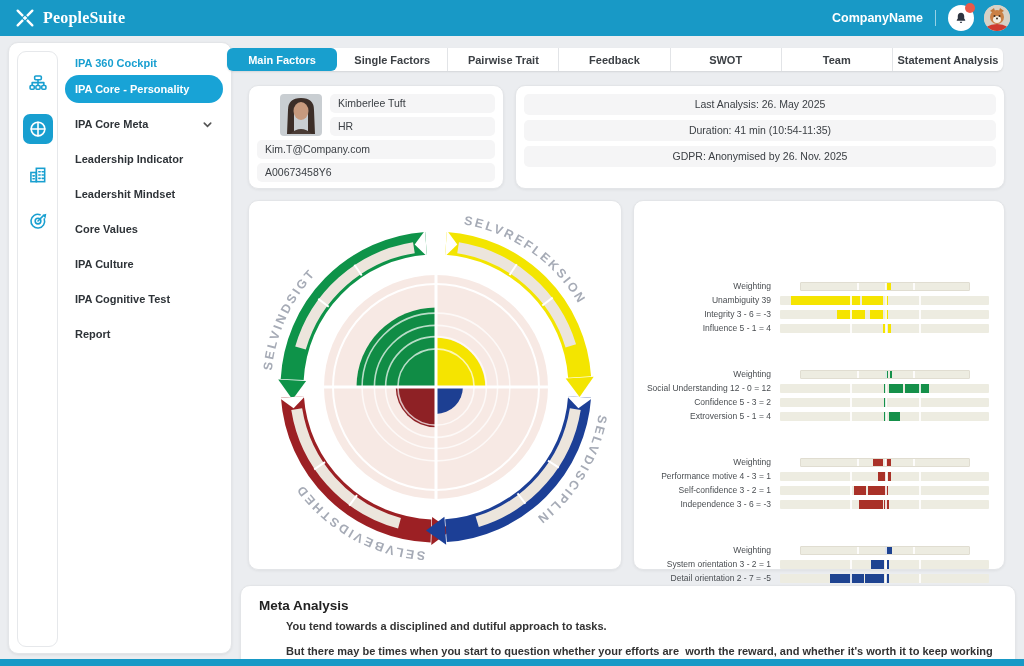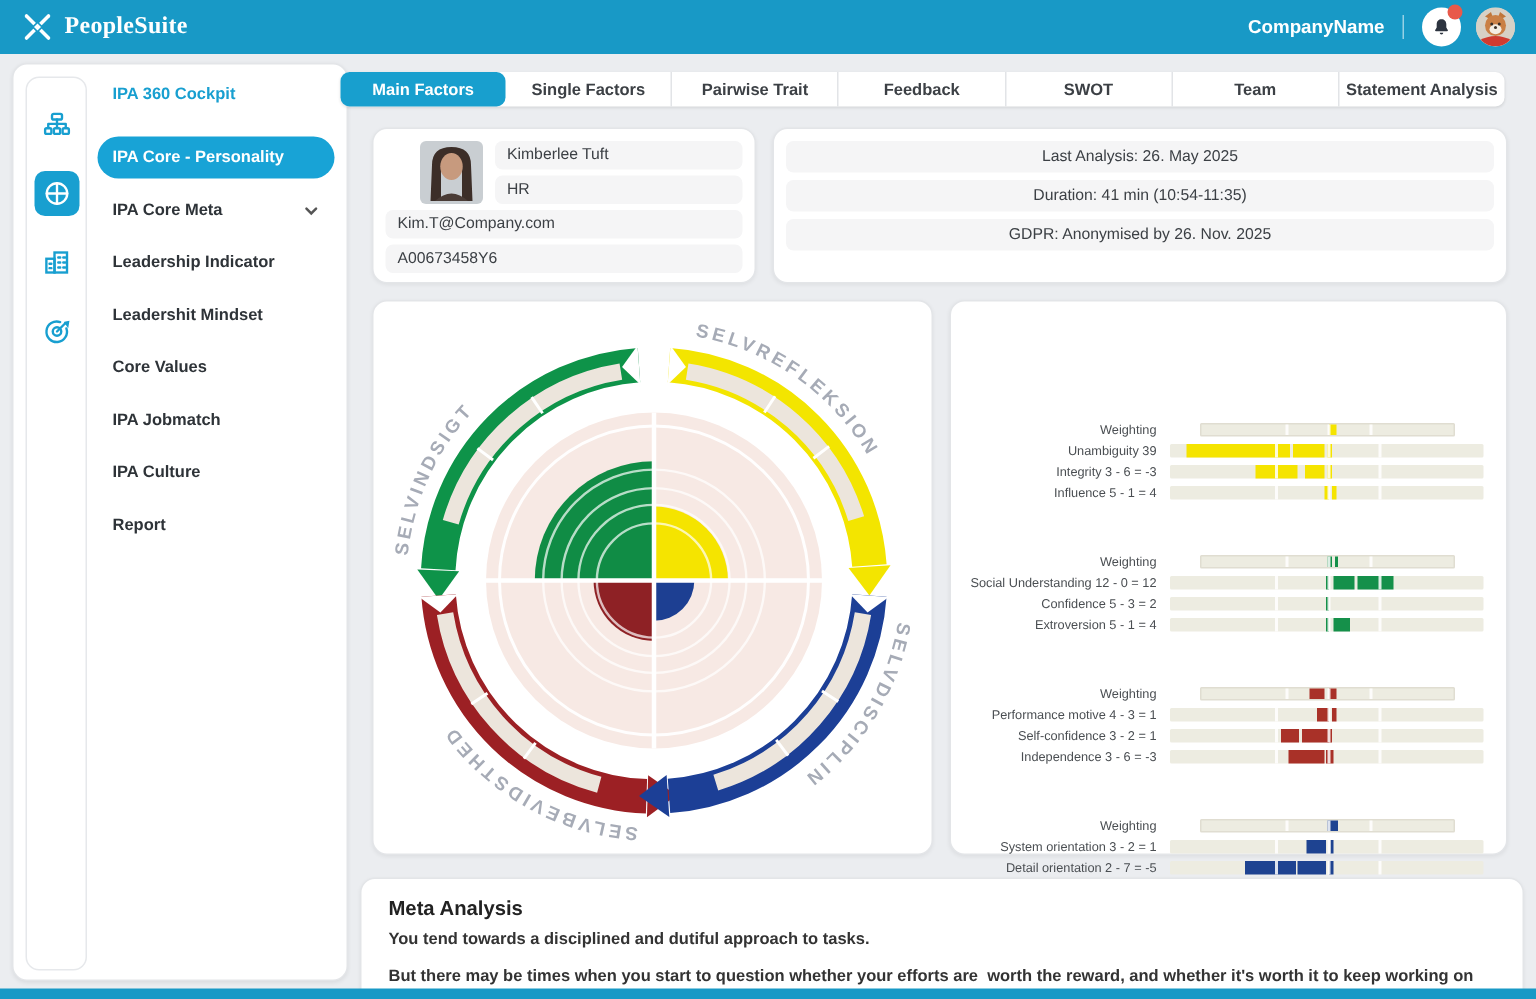--- a/index.html
+++ b/index.html
@@ -19,21 +19,21 @@
 
   
   #sidebar { position:absolute; left:8px; top:42px; width:224px; height:612px; background:#fff; border:1px solid #e3e5e8; border-radius:10px; box-shadow:0 1px 3px rgba(0,0,0,.07); }
   #rail { position:absolute; left:8px; top:8px; width:41px; height:596px; border:1px solid #e6e8eb; border-radius:9px; display:flex; flex-direction:column; align-items:center; padding-top:16px; gap:16px; }
   .rail-btn { width:30px; height:30px; display:flex; align-items:center; justify-content:center; border-radius:7px; cursor:pointer; color:#189fd0; }
   .rail-btn.active { background:#189fd0; color:#fff; }
   .rail-btn svg { display:block; }
   #nav { position:absolute; left:56px; top:10px; right:8px; }
   #nav-title { color:#189fd0; font-size:11px; font-weight:bold; padding:4px 10px 6px; }
   .nav-item { font-size:11px; color:#2e3338; font-weight:bold; padding:8px 10px; border-radius:14px; margin-bottom:7px; display:flex; align-items:center; cursor:pointer; }
-  .nav-item.active { background:#18a3d6; color:#fff;margin-top:16px; }
+  .nav-item.active { background:#18a3d6; color:#fff; }
   .nav-item .chev { margin-left:auto; color:#555; display:flex; }
 
   
   #tabbar { position:absolute; left:227px; top:48px; width:776px; height:23px; background:#fff; border-radius:6px; box-shadow:0 1px 2px rgba(0,0,0,.1); display:flex; }
   .tab { flex:1; font-size:11px; color:#3c4045; font-weight:bold; display:flex; align-items:center; justify-content:center; border-right:1px solid #e2e4e7; cursor:pointer; }
   .tab:last-child { border-right:none; }
   .tab.active { background:#189fce; color:#fff; border-radius:6px; border-right:none; }
 
   
   .card { position:absolute; background:#fff; border:1px solid #e3e5e8; border-radius:10px; box-shadow:0 1px 3px rgba(0,0,0,.06); }
@@ -57,21 +57,21 @@
   .bar-label { flex:0 0 146px; text-align:right; font-size:8.5px; color:#4a4e52; padding-right:9px; white-space:nowrap; }
   .track-wrap { flex:1; position:relative; height:9px; }
   .track { position:absolute; top:0; bottom:0; left:0; right:0; background:#edece1; border-radius:1px; }
   .track.short { left:9.5%; right:9%; border:1px solid #e0ddd1; }
   .seg { position:absolute; top:0; bottom:0; }
   .tick { position:absolute; top:0; bottom:0; width:2px; background:#fff; opacity:.85; }
 
   
   #meta-card { left:240px; top:585px; width:776px; height:110px; padding:12px 18px; }
   #meta-title { font-size:13.5px; font-weight:bold; color:#222; margin-bottom:6px; }
-  .meta-p { font-size:11px; color:#333; line-height:15px; margin-bottom:10px; white-space:pre-wrap; font-weight:bold; }
+  .meta-p { font-size:11px; color:#333; line-height:15px; margin-bottom:10px; white-space:pre-wrap; font-weight:bold;margin-left:27px; }
   #meta-card .meta-p:first-of-type { font-weight:bold; }
 </style>
 </head>
 <body>
 
 <div id="header">
   <div id="brand">
     <svg width="22" height="22" viewBox="0 0 24 24">
       <g stroke="#fff" stroke-width="2.6" fill="none" stroke-linecap="round">
         <path d="M4 4 L20 20"></path>
@@ -157,24 +157,24 @@
         <div class="nav-item">
           <span>Leadership Indicator</span>
         </div>
         <div class="nav-item">
           <span>Leadershit Mindset</span>
         </div>
         <div class="nav-item">
           <span>Core Values</span>
         </div>
         <div class="nav-item">
-          <span>IPA Jobmatch</span>
-        </div>
-        <div class="nav-item">
           <span>IPA Culture</span>
+        </div>
+        <div class="nav-item">
+          <span>IPA Cognitive Test</span>
         </div>
         <div class="nav-item">
           <span>Report</span>
         </div>
       </div>
   </div>
 </div>
 
 <div id="tabbar">
     <div class="tab active">

